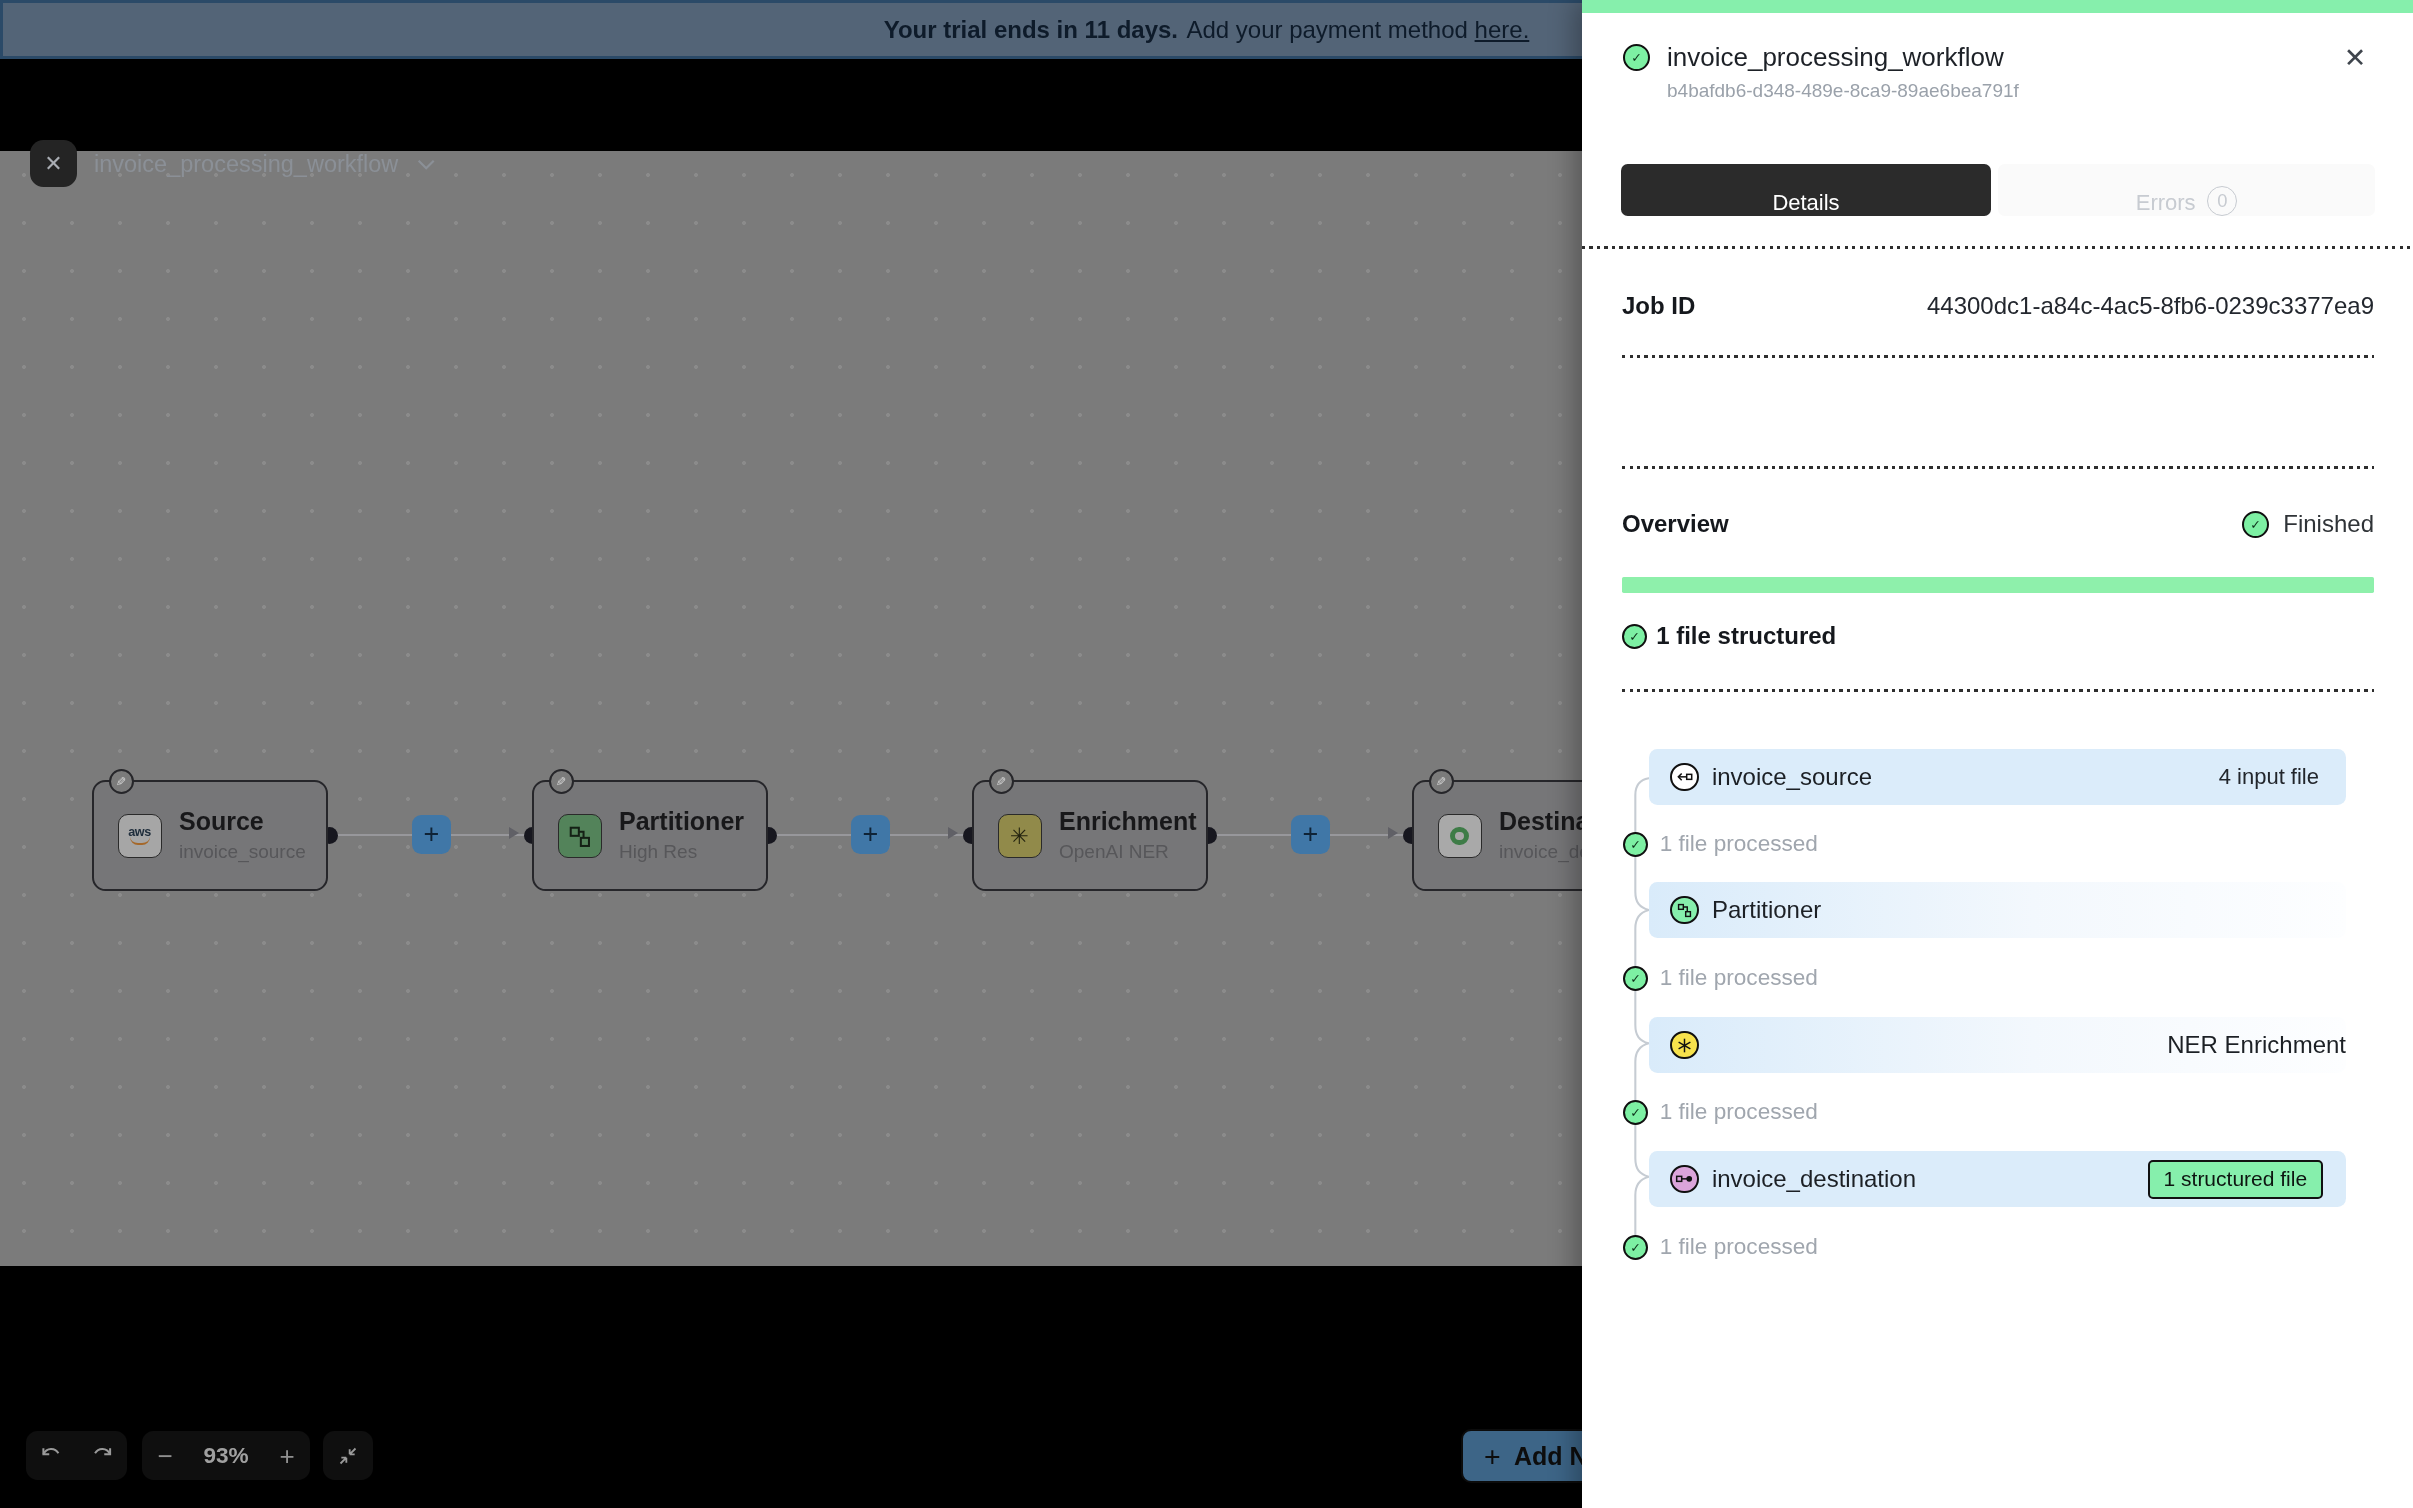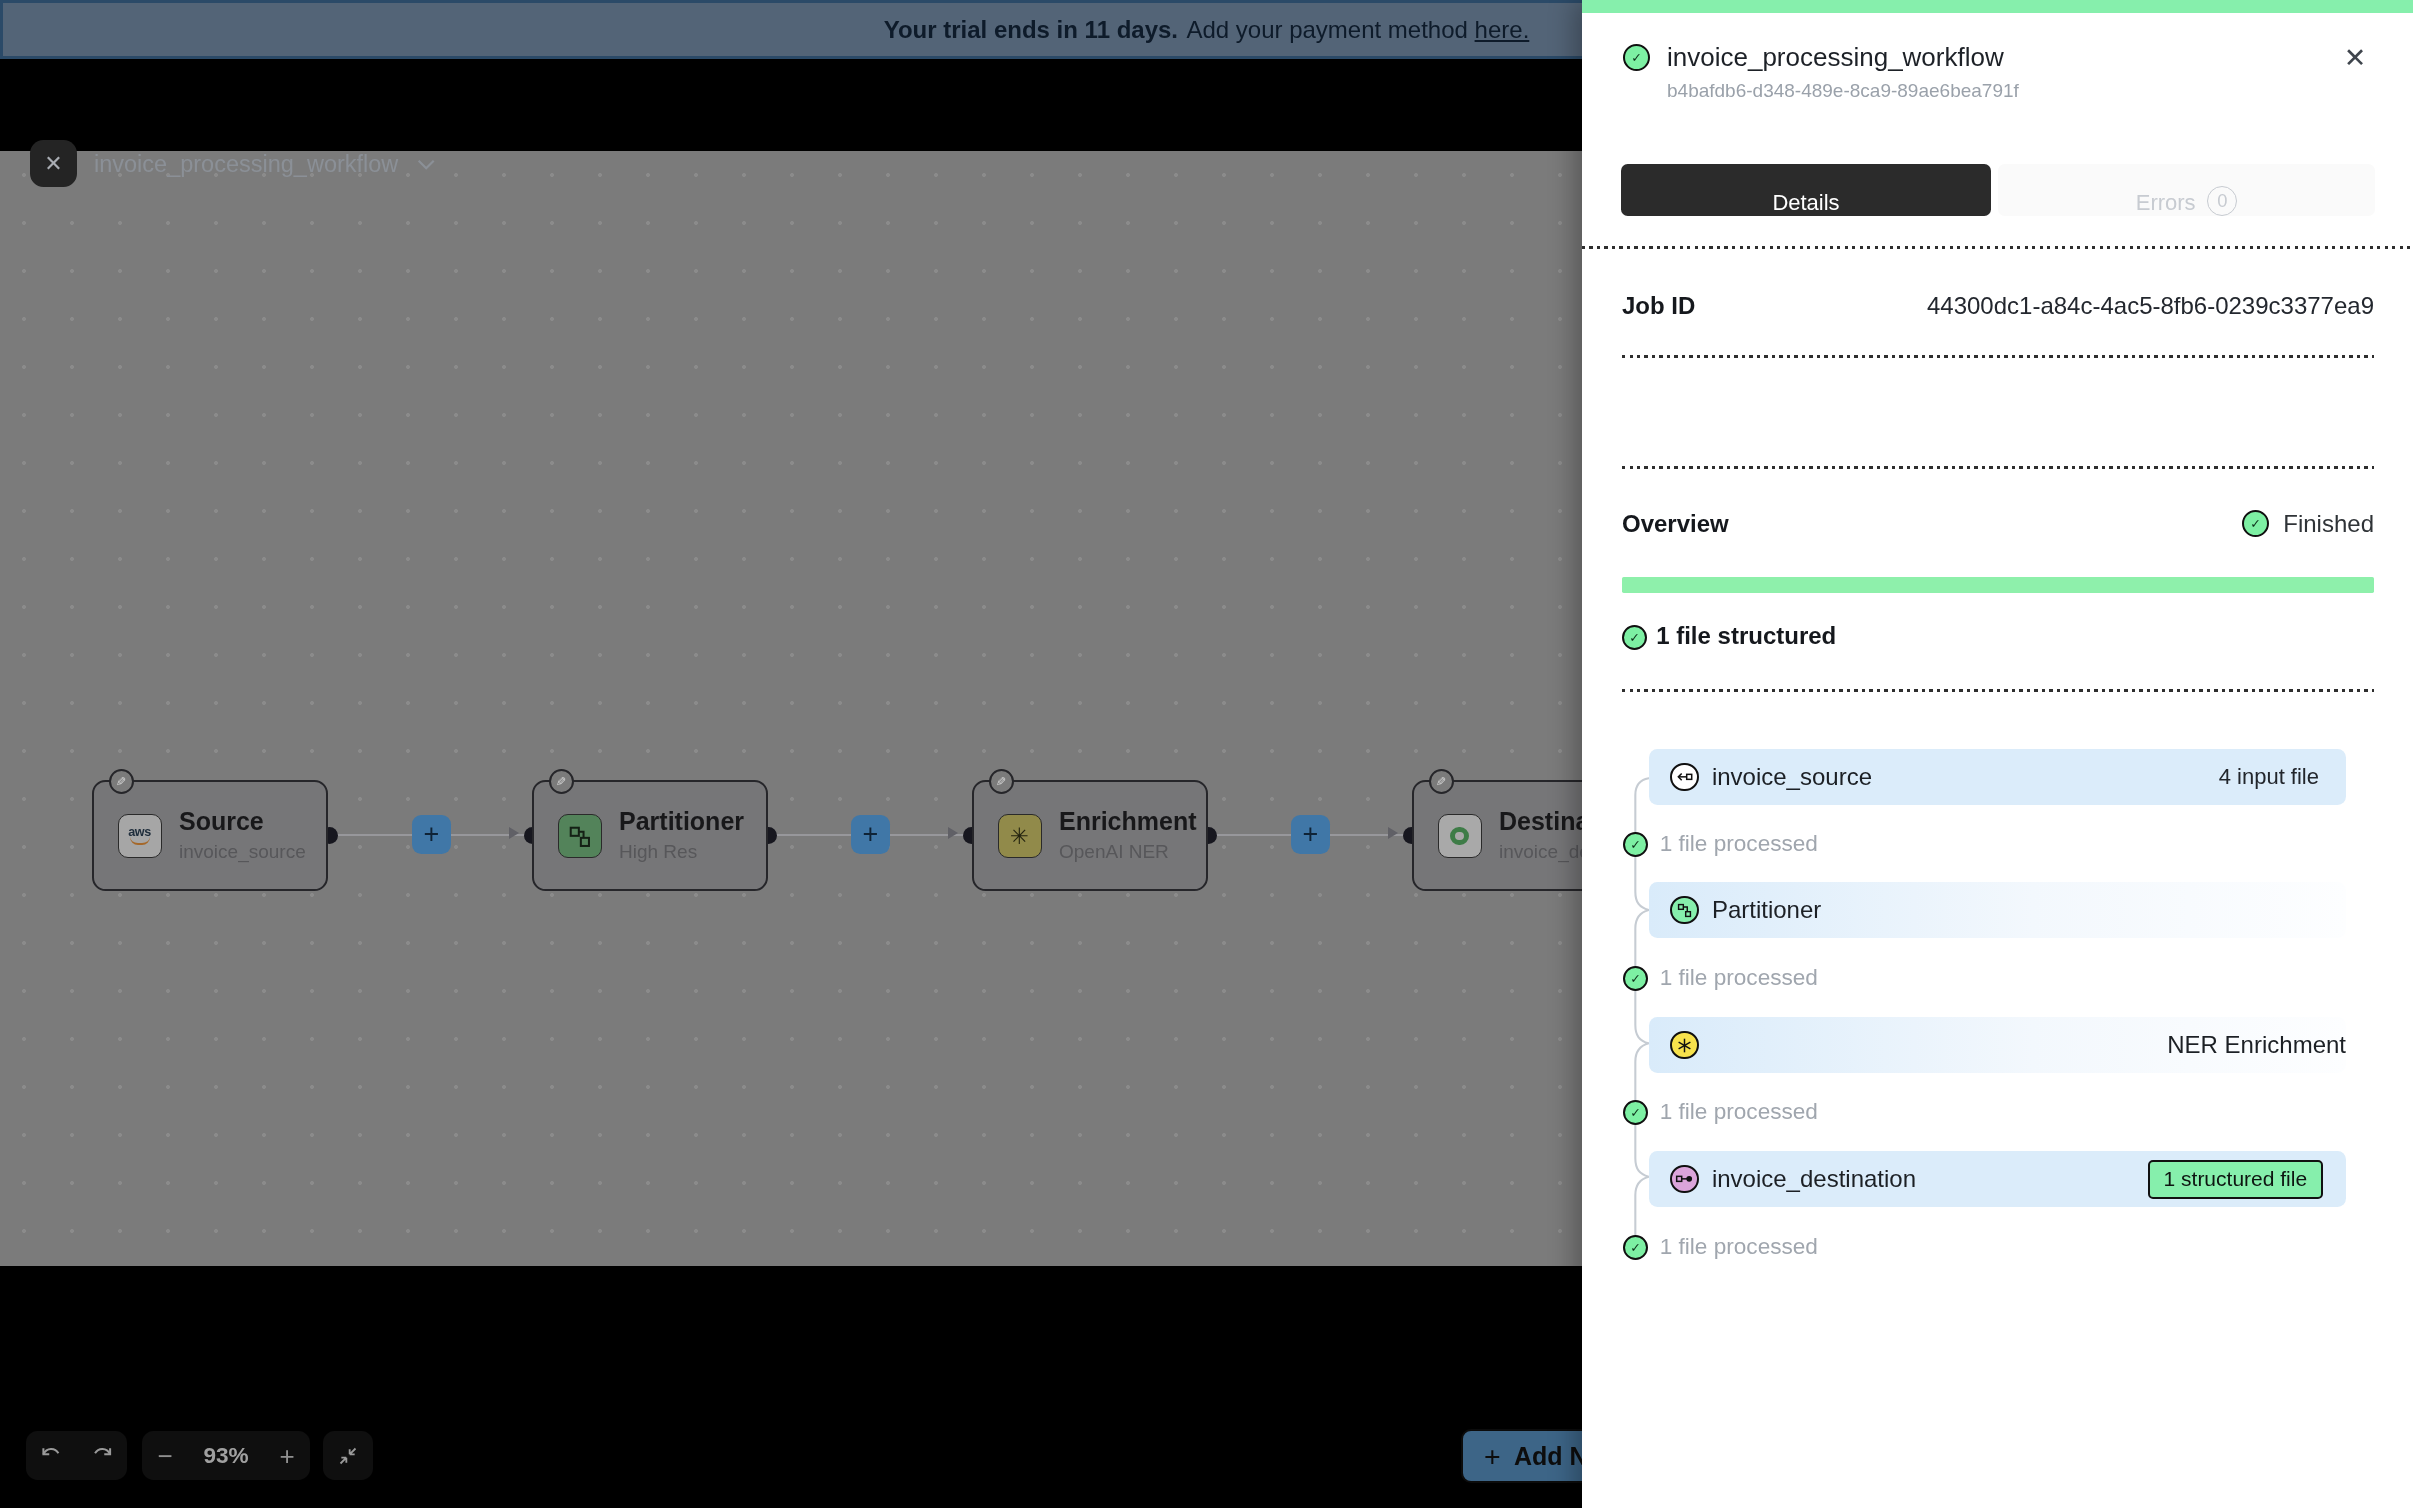--- a/index.html
+++ b/index.html
@@ -93,25 +93,25 @@
     display:flex;align-items:center;justify-content:center;font-size:18.4px;}
 
   .dotsep{position:absolute;height:2.5px;
     background-image:repeating-linear-gradient(90deg,#2e2e2e 0 3.4px,transparent 3.4px 7.5px);}
   .dotsep.full{left:0;width:831px;}
   .dotsep.inset{left:40px;width:752px;}
 
   .frow{position:absolute;left:40px;width:752px;display:flex;align-items:center;justify-content:space-between;}
   .frow .lab{font-weight:bold;font-size:24px;color:#15181d;}
   .frow .val{font-size:24px;color:#23272e;}
-  .statusrt{display:flex;align-items:flex-start;}
+  .statusrt{display:flex;align-items:flex-end;}
   .statusrt span{margin-left:14.2px;font-size:24px;color:#2f3337;}
 
   #progressbar{position:absolute;left:40px;top:577px;width:752px;height:16px;background:#8ef0ab;border-radius:1.7px;}
-  #files-structured{position:absolute;left:40px;top:622px;display:flex;align-items:flex-end;}
+  #files-structured{position:absolute;left:40px;top:622px;display:flex;align-items:center;}
   #files-structured span{margin-left:9.2px;font-weight:bold;font-size:24px;color:#15181d;}
 
   
   .trow{position:absolute;left:67px;width:697px;height:56px;border-radius:8.4px;
     display:flex;align-items:center;}
   .trow.solid{background:#dbecfa;}
   .trow.grad{background:linear-gradient(90deg,#d9ebfa 0%,#f3f8fd 55%,#fdfeff 100%);}
   .trow .nico{margin-left:21px;width:28.5px;height:28.5px;border-radius:50%;border:2.1px solid #101010;
     display:flex;align-items:center;justify-content:center;flex:none;}
   .trow .nname{margin-left:13.4px;font-size:24px;color:#1c2025;}

